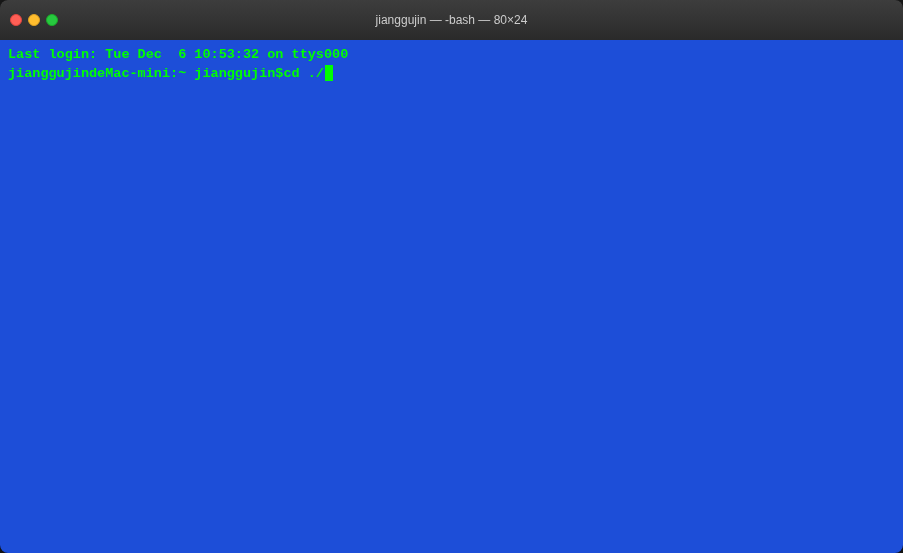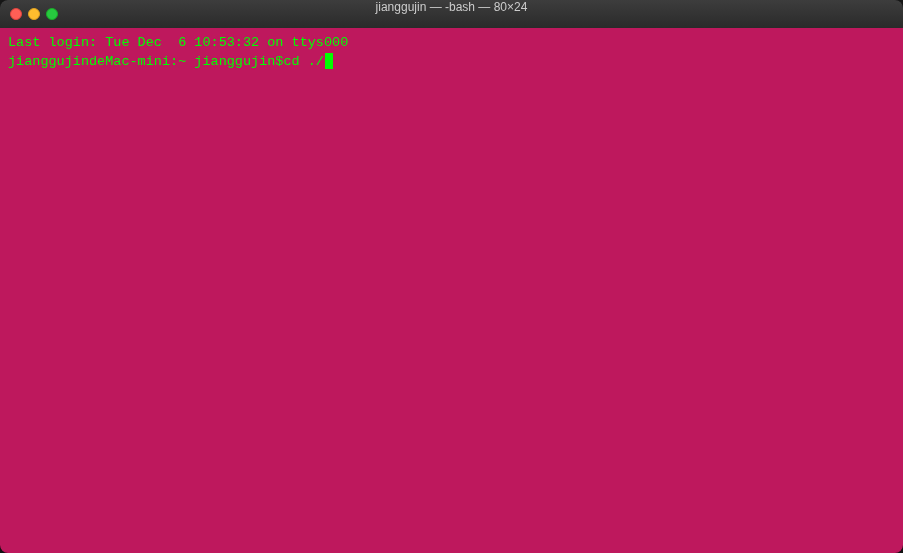--- a/index.html
+++ b/index.html
@@ -21,22 +21,23 @@
       background: #000000;
       border-radius: 8px;
       overflow: hidden;
       display: flex;
       flex-direction: column;
       box-shadow: 0 10px 40px rgba(0,0,0,0.7);
     }
 
     .titlebar {
       background: linear-gradient(to bottom, #3d3d3d, #2a2a2a);
-      height: 28px;
+      height: 40px;
       display: flex;
+      align-items: center;
       padding: 0 10px;
       flex-shrink: 0;
       position: relative;
     }
 
     .traffic-lights {
       display: flex;
       gap: 6px;
       align-items: center;
     }
@@ -56,27 +57,28 @@
       left: 50%;
       transform: translateX(-50%);
       color: #cccccc;
       font-size: 12px;
       font-family: -apple-system, BlinkMacSystemFont, sans-serif;
       white-space: nowrap;
     }
 
     .terminal-content {
       flex: 1;
-      background: #be185d;
+      background: #1d4ed8;
       padding: 6px 8px;
       font-family: 'Menlo', 'Monaco', 'Courier New', monospace;
       font-size: 13.5px;
       line-height: 1.4;
       color: #00ff00;
       position: relative;
+      font-weight: bold;
     }
 
     .line {
       white-space: pre;
     }
 
     .prompt-line {
       display: flex;
       align-items: flex-start;
     }

